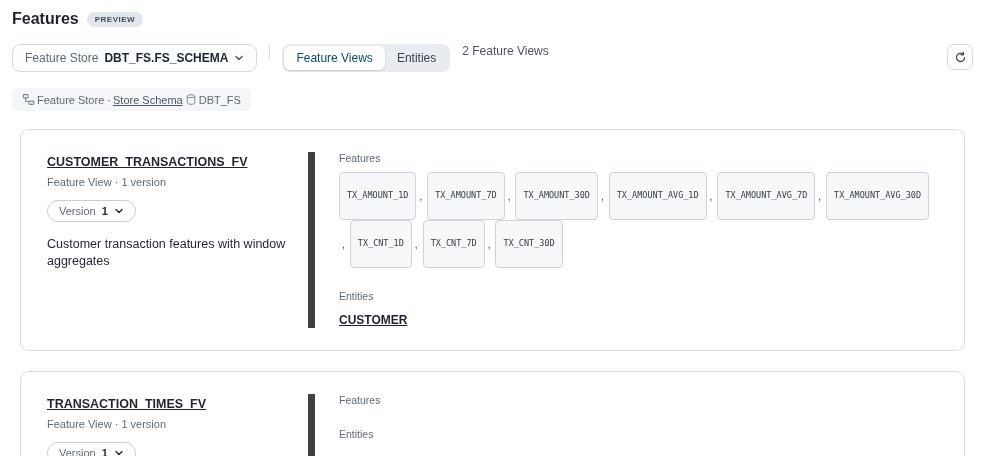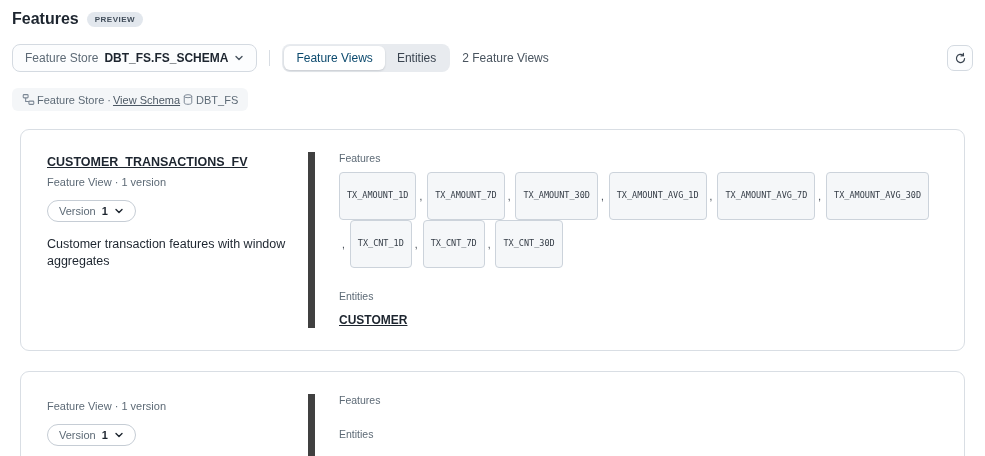--- a/index.html
+++ b/index.html
@@ -5,21 +5,21 @@
   * { margin:0; padding:0; box-sizing:border-box; }
   html,body { width:985px; height:456px; background:#ffffff; font-family:"Liberation Sans", sans-serif; color:#1d252f; overflow:hidden; }
   .page { padding:10px 12px; }
 
   
   .header-row { display:flex; align-items:center; gap:8px; margin-bottom:16px; }
   .page-title { font-size:16px; font-weight:bold; color:#1d252f; }
   .preview-badge { background:#e2e7ed; color:#414d5a; font-size:8px; font-weight:bold; letter-spacing:.5px; padding:3px 8px; border-radius:9px; }
 
   
-  .toolbar { display:flex; align-items:center; gap:12px; margin-bottom:16px; }
+  .toolbar { display:flex; align-items:flex-start; gap:12px; margin-bottom:16px; }
   .fs-dropdown { display:flex; align-items:center; gap:6px; border:1px solid #d4dae1; border-radius:8px; background:#fcfdfe; padding:6px 12px; cursor:pointer; }
   .fs-label { font-size:12px; color:#5d6a76; }
   .fs-value { font-size:12px; font-weight:bold; color:#1d252f; }
   .vdivider { width:1px; height:16px; background:#d8dde3; }
   .segmented { display:flex; background:#e8ebef; border-radius:8px; padding:2px; }
   .segment { font-size:12px; padding:5px 12px; border-radius:6px; color:#39434f; cursor:pointer; border:none; background:transparent; font-family:inherit; }
   .segment.active { background:#ffffff; color:#0c4a6e; font-weight:normal; box-shadow:0 1px 2px rgba(20,30,40,.15); }
   .count-text { font-size:12px; color:#49545f; }
   .toolbar-spacer { flex:1; }
   .refresh-btn { width:26px; height:26px; border:1px solid #d4dae1; border-radius:7px; background:#fcfdfe; display:flex; align-items:center; justify-content:center; cursor:pointer; }
@@ -90,21 +90,21 @@
   
   <div class="breadcrumb">
     <span class="bc-icon">
       <svg width="13" height="13" viewBox="0 0 16 16">
           <rect x="1.5" y="2" width="6" height="4" rx="1" fill="none" stroke="#7b8794" stroke-width="1.3"></rect>
           <rect x="8.5" y="10" width="6" height="4" rx="1" fill="none" stroke="#7b8794" stroke-width="1.3"></rect>
           <path d="M4.5 6v4.5h4" fill="none" stroke="#7b8794" stroke-width="1.3"></path>
         </svg>
     </span>
     <span>Feature Store ·</span>
-    <a>View Schema</a>
+    <a>Store Schema</a>
     <span class="bc-icon">
       <svg width="12" height="13" viewBox="0 0 16 16">
           <ellipse cx="8" cy="3.6" rx="5" ry="2" fill="none" stroke="#7b8794" stroke-width="1.3"></ellipse>
           <path d="M3 3.6v8.8c0 1.1 2.2 2 5 2s5-.9 5-2V3.6" fill="none" stroke="#7b8794" stroke-width="1.3"></path>
         </svg>
     </span>
     <span>DBT_FS</span>
   </div>
 
   
@@ -130,20 +130,21 @@
         <div class="chips-row"><span class="chip">TX_AMOUNT_1D</span><span class="comma">,</span><span class="chip">TX_AMOUNT_7D</span><span class="comma">,</span><span class="chip">TX_AMOUNT_30D</span><span class="comma">,</span><span class="chip">TX_AMOUNT_AVG_1D</span><span class="comma">,</span><span class="chip">TX_AMOUNT_AVG_7D</span><span class="comma">,</span><span class="chip">TX_AMOUNT_AVG_30D</span><span class="comma">,</span><span class="chip">TX_CNT_1D</span><span class="comma">,</span><span class="chip">TX_CNT_7D</span><span class="comma">,</span><span class="chip">TX_CNT_30D</span></div>
         <div class="entities-block">
           <div class="section-label">Entities</div>
           <div><a class="entity-link">CUSTOMER</a></div>
         </div>
       </div>
     </div>
 
     <div class="card">
       <div class="card-left">
+        <a class="fv-title">TRANSACTION_TIMES_FV</a>
         <div class="fv-meta">Feature View · 1 version</div>
         <div class="version-pill">
           <span class="version-label">Version</span>
           <span class="version-value">1</span>
           <span>
             <svg width="10" height="10" viewBox="0 0 10 10">
                 <polyline points="2,3.5 5,6.5 8,3.5" fill="none" stroke="#1d252f" stroke-width="1.4" stroke-linecap="round" stroke-linejoin="round"></polyline>
               </svg>
           </span>
         </div>

